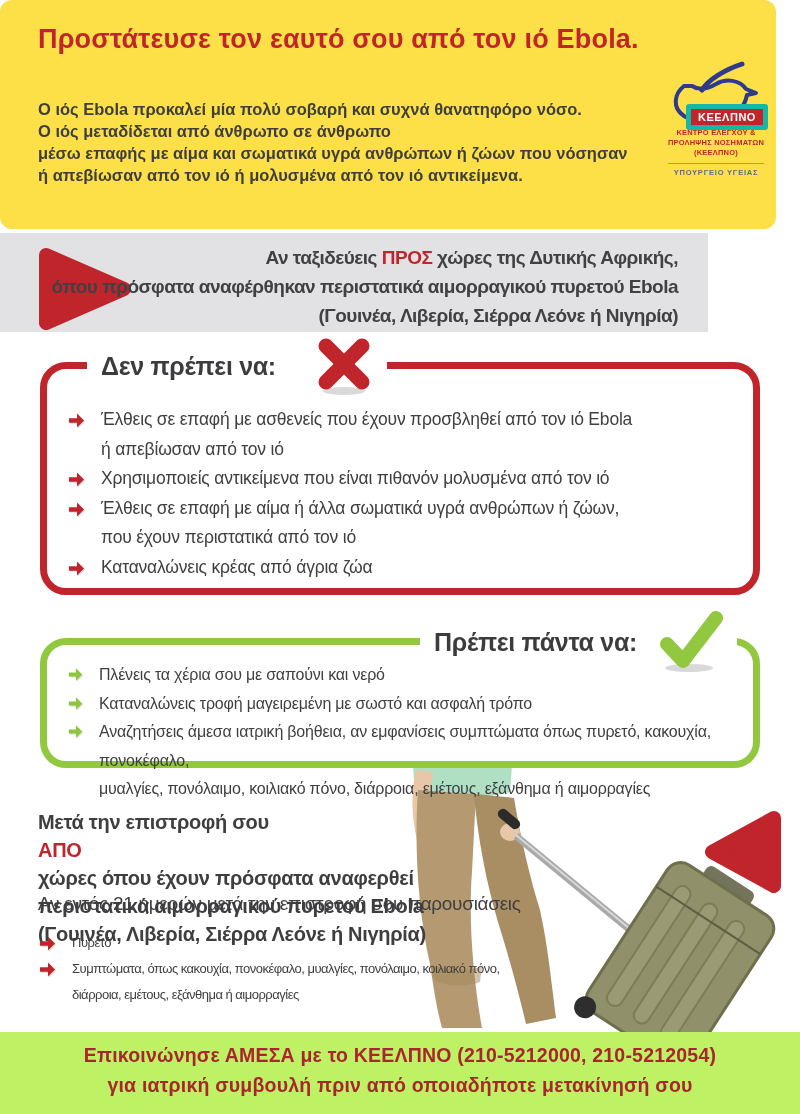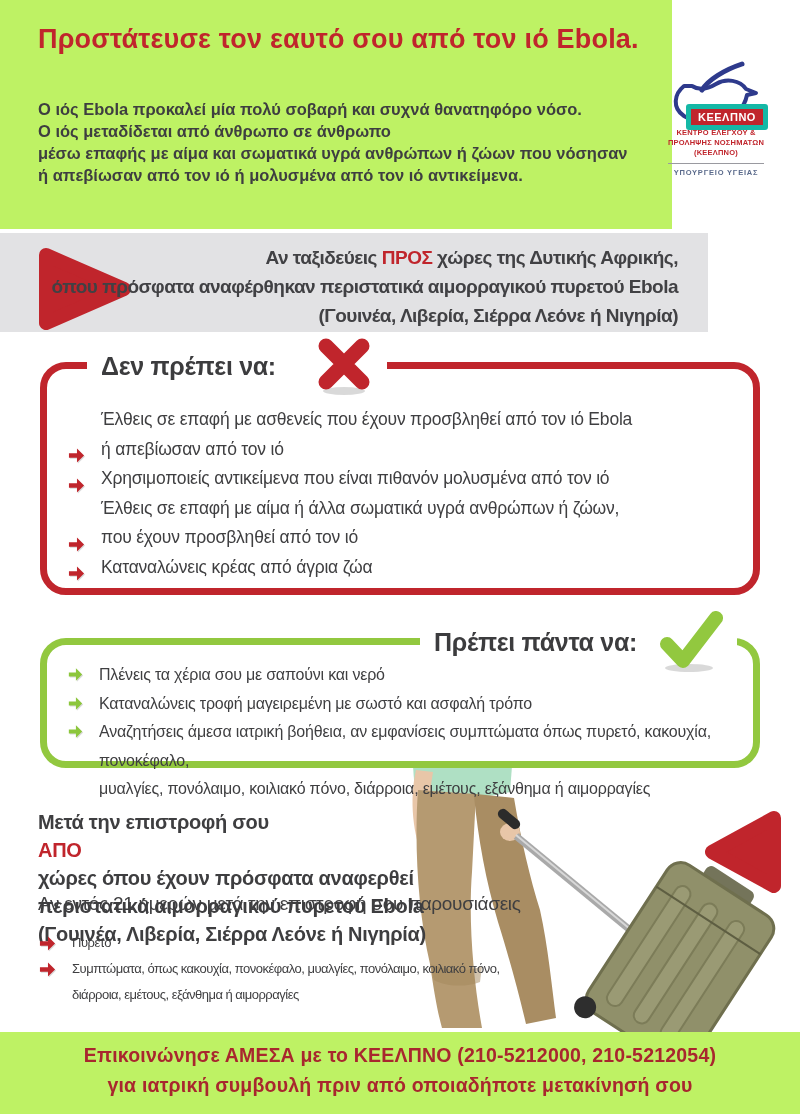--- a/index.html
+++ b/index.html
@@ -1,20 +1,20 @@
 <!DOCTYPE html>
 <html><head>
 <meta charset="utf-8">
 <style>
   html,body{margin:0;padding:0;background:#fff;}
   .poster{position:relative;width:800px;height:1114px;background:#ffffff;overflow:hidden;
           font-family:"Liberation Sans","DejaVu Sans",sans-serif;color:#3f3f41;}
 
   
-  .header-band{position:absolute;left:0;top:0;width:672px;height:229px;background:#bef264;}
+  .header-band{position:absolute;left:0;top:0;width:776px;height:229px;background:#fde047;border-radius:12px;}
   .poster-title{position:absolute;left:38px;top:24px;font-size:27px;font-weight:700;color:#c0252c;letter-spacing:.2px;}
   .intro{position:absolute;left:38px;top:98px;font-size:16.5px;font-weight:700;color:#3e3e40;line-height:22px;}
   .intro span{display:block;}
 
   
   .logo{position:absolute;left:646px;top:60px;width:140px;text-align:center;}
   .logo .dove{display:block;margin:0 auto;}
   .logo .badge{position:absolute;left:40px;top:44px;background:#c0252c;color:#fff;font-size:11px;
                font-weight:700;padding:2px 7px;border-radius:3px;letter-spacing:.5px;border:5px solid #14b8a6;}
   .logo .org{margin-top:2px;font-size:7.5px;font-weight:700;color:#c0252c;line-height:10px;letter-spacing:.2px;}
@@ -34,21 +34,21 @@
   .do{top:638px;height:116px;border-color:#92c83f;}
   .box-head{position:absolute;display:flex;align-items:center;gap:22px;background:#fff;padding:0 14px;height:62px;}
   .dont .box-head{top:-34px;left:40px;gap:39px;}
   .do .box-head{top:-34px;right:16px;}
   .box-head h2{margin:0;font-size:25px;font-weight:700;color:#3c3c3e;letter-spacing:-.3px;white-space:nowrap;}
 
   .bullets{position:absolute;left:20px;right:12px;}
   .dont .bullets{top:36px;}
   .do .bullets{top:16px;}
   .b-item{display:flex;gap:15px;}
-  .dont .b-item{font-size:17.5px;line-height:29.5px;letter-spacing:-.2px;align-items:flex-end;}
+  .dont .b-item{font-size:17.5px;line-height:29.5px;letter-spacing:-.2px;}
   .do .b-item{font-size:16px;line-height:28.5px;letter-spacing:-.2px;}
   .b-item .txt span{display:block;}
   .b-icon{flex:0 0 auto;margin-top:7px;filter:drop-shadow(1px 1.5px 0 rgba(0,0,0,.15));}
   .do .b-icon{margin-top:6px;}
 
   
   .ret-bold{position:absolute;left:38px;top:808px;font-size:20px;font-weight:700;color:#3e3e40;
             line-height:28px;letter-spacing:-.3px;z-index:5;}
   .ret-bold span{display:block;}
   .ret-bold .hl{display:inline;color:#c0252c;}
@@ -154,21 +154,21 @@
         <div class="txt">
             <span>Χρησιμοποιείς αντικείμενα που είναι πιθανόν μολυσμένα από τον ιό</span>
           </div>
       </div>
       <div class="b-item">
         <svg class="b-icon" width="19" height="17" viewBox="0 0 20 18">
             <path d="M2,6.5 H10.5 V1.5 L18,9 L10.5,16.5 V11.5 H2 Z" fill="#c0252c"></path>
           </svg>
         <div class="txt">
             <span>Έλθεις σε επαφή με αίμα ή άλλα σωματικά υγρά ανθρώπων ή ζώων,</span>
-            <span>που έχουν προσβληθεί από τον ιό</span>
+            <span>που έχουν περιστατικά από τον ιό</span>
           </div>
       </div>
       <div class="b-item">
         <svg class="b-icon" width="19" height="17" viewBox="0 0 20 18">
             <path d="M2,6.5 H10.5 V1.5 L18,9 L10.5,16.5 V11.5 H2 Z" fill="#c0252c"></path>
           </svg>
         <div class="txt">
             <span>Καταναλώνεις κρέας από άγρια ζώα</span>
           </div>
       </div>

